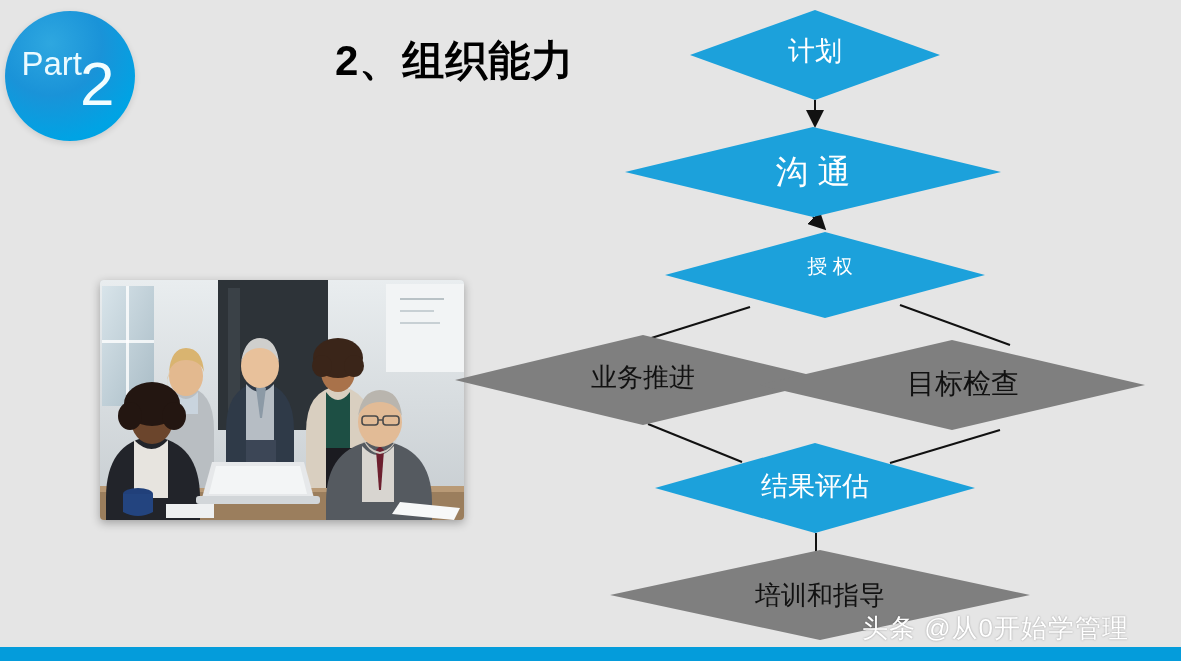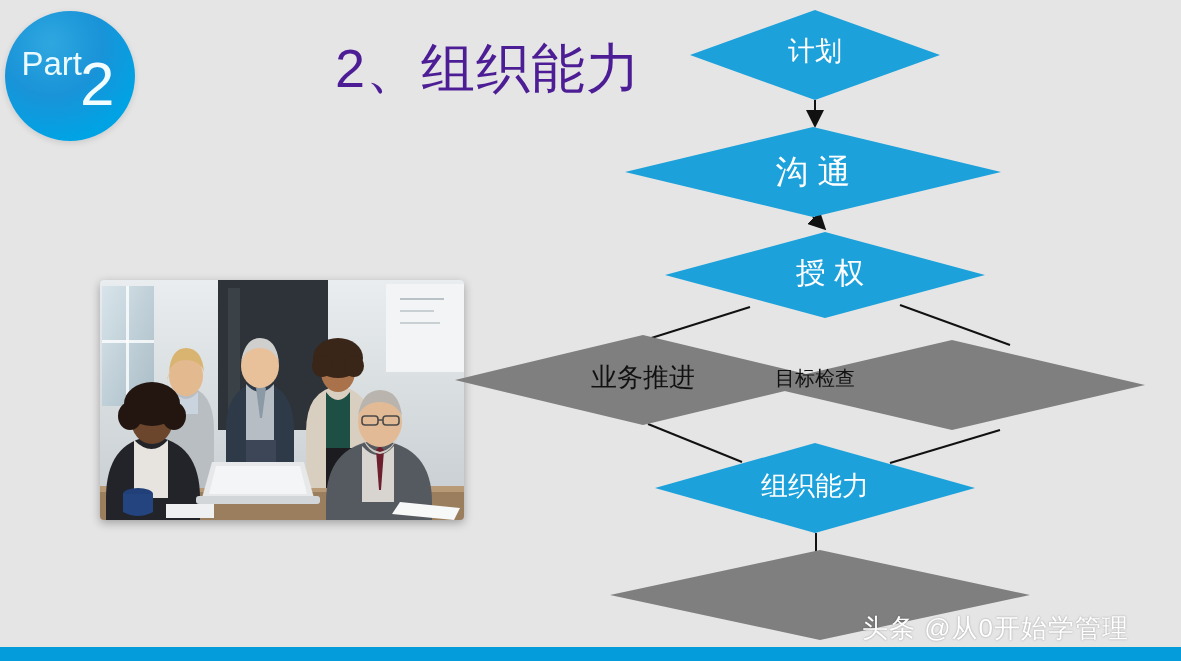--- a/index.html
+++ b/index.html
@@ -51,23 +51,23 @@
     margin-left: -2px;
     position: relative;
     top: 6px;
   }
 
   
   #slide-title {
     position: absolute;
     left: 335px;
     top: 33px;
-    font-size: 54px;
-    font-weight: normal;
-    color: #4c1d95;
+    font-size: 42px;
+    font-weight: bold;
+    color: #000000;
     letter-spacing: 1px;
     white-space: nowrap;
   }
 
   
   #team-photo {
     position: absolute;
     left: 100px;
     top: 280px;
     width: 364px;
@@ -249,26 +249,27 @@
     <polygon points="815,10 940,55 815,100 690,55" fill="#1ca1db"></polygon>
     <polygon points="813,127 1001,172 813,217 625,172" fill="#1ca1db"></polygon>
     <polygon points="825,232 985,275 825,318 665,275" fill="#1ca1db"></polygon>
     <polygon points="815,443 975,488 815,533 655,488" fill="#1ca1db"></polygon>
   </svg>
 
   <div class="node-label label-blue" style="left:690px; top:33px; width:250px; text-align:center; font-size:27px;">计划</div>
 
   <div class="node-label label-blue" style="left:625px; top:150px; width:376px; text-align:center; font-size:33px;">沟  通</div>
 
-  <div class="node-label label-blue" style="left:680px; top:253px; width:300px; text-align:center; font-size:30px;">授 权</div>
+  <div class="node-label label-blue" style="left:680px; top:253px; width:300px; text-align:center; font-size:20px;">授 权</div>
 
   <div class="node-label label-gray" style="left:455px; top:360px; width:376px; text-align:center; font-size:26px;">业务推进</div>
 
-  <div class="node-label label-gray" style="left:775px; top:365px; width:376px; text-align:left; font-size:20px;">目标检查</div>
-
-  <div class="node-label label-blue" style="left:655px; top:468px; width:320px; text-align:center; font-size:27px;">组织能力</div>
-
+  <div class="node-label label-gray" style="left:775px; top:365px; width:376px; text-align:center; font-size:28px;">目标检查</div>
+
+  <div class="node-label label-blue" style="left:655px; top:468px; width:320px; text-align:center; font-size:27px;">结果评估</div>
+
+  <div class="node-label label-gray" style="left:610px; top:578px; width:420px; text-align:center; font-size:26px;">培训和指导</div>
 
   <div id="watermark">头条 @从0开始学管理</div>
 
   <div id="bottom-bar"></div>
 
 </div>
 
 </body></html>

